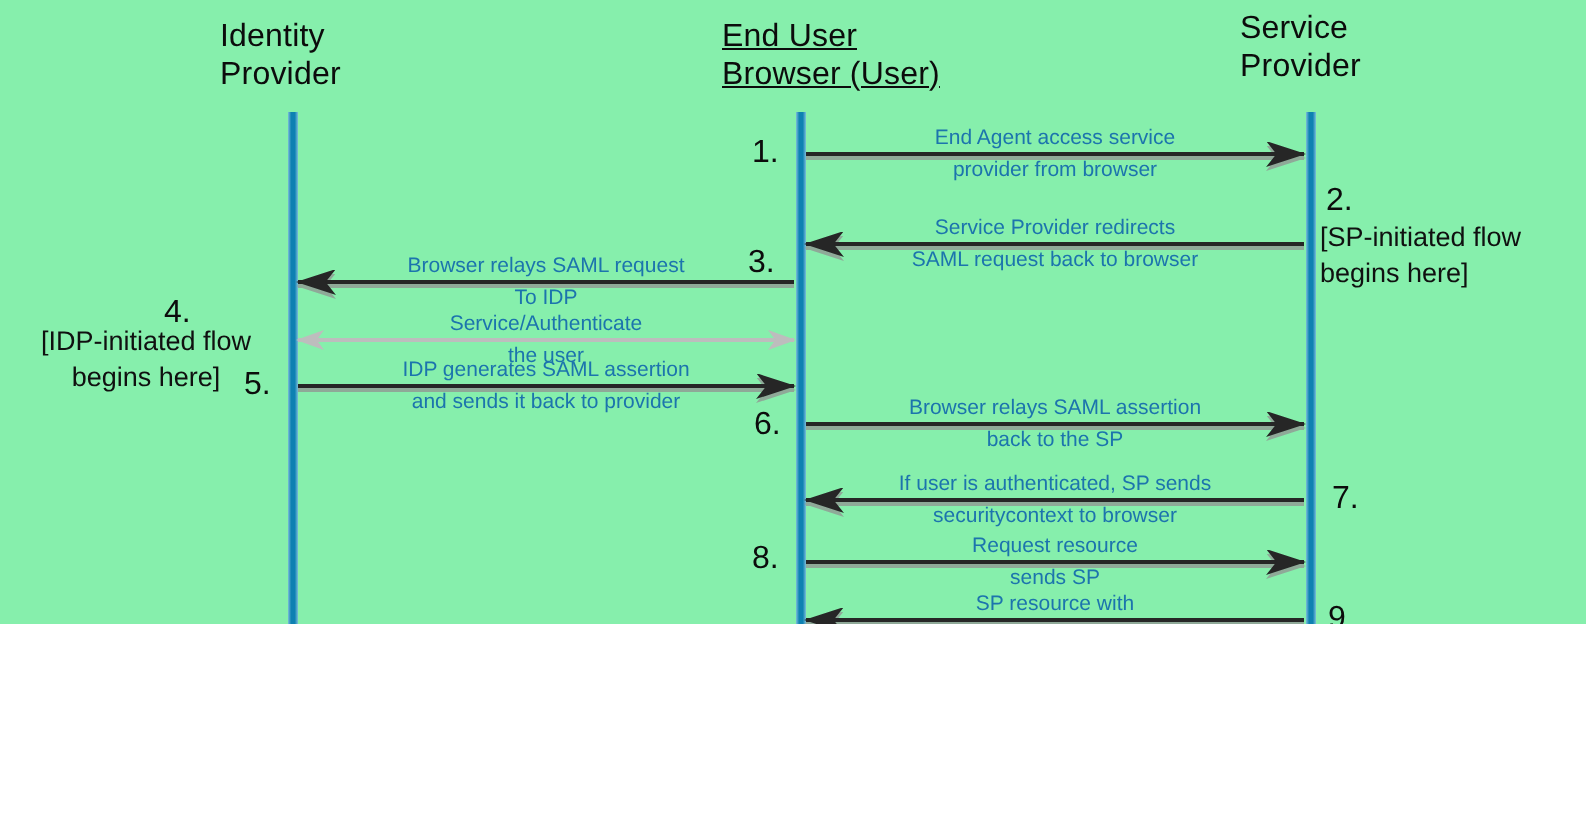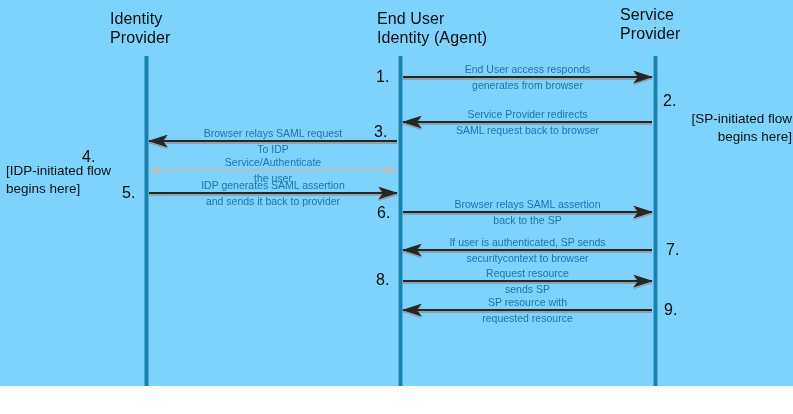--- a/index.html
+++ b/index.html
@@ -36,46 +36,46 @@
     font-size:10.5px; line-height:11px; color:var(--msg-text); white-space:nowrap;
   }
   .msg-text.line1 { bottom:2px; }
   .msg-text.line2 { top:3px; }
   .msg-num { position:absolute; font-size:16px; line-height:17px; color:#0c0c0c; }
   .note { position:absolute; font-size:13.5px; line-height:17.5px; color:#101010; white-space:nowrap; }
 </style>
 </head>
 <body>
 
-<div class="diagram" id="diagram" style="width: 793px; height: 386px; background: #7dd3fc; --ll-core: #0e81b2; --ll-edge: #7bbeda; --msg-text: #1c74ad; --arrow-dark: #262626; --arrow-gray: #bdbdbd;">
+<div class="diagram" id="diagram" style="width: 793px; height: 312px; background: #86efac; --ll-core: #0e81b2; --ll-edge: #7bbeda; --msg-text: #1c74ad; --arrow-dark: #262626; --arrow-gray: #bdbdbd;">
     <div class="actor-label" style="left: 110px; top: 10px;">
       <div>Identity</div>
       <div>Provider</div>
     </div>
     <div class="lifeline" style="left: 144px; top: 56px; height: 334px;"></div>
     <div class="lifeline-head" style="left: 138px; top: 389px;"></div>
-    <div class="actor-label" style="left: 377px; top: 10px;">
+    <div class="actor-label" style="left: 361px; top: 10px; text-decoration: underline;">
       <div>End User</div>
-      <div>Identity (Agent)</div>
+      <div>Browser (User)</div>
     </div>
     <div class="lifeline" style="left: 398px; top: 56px; height: 334px;"></div>
     <div class="lifeline-head" style="left: 392px; top: 389px;"></div>
     <div class="actor-label" style="left: 620px; top: 6px;">
       <div>Service</div>
       <div>Provider</div>
     </div>
     <div class="lifeline" style="left: 653px; top: 56px; height: 334px;"></div>
     <div class="lifeline-head" style="left: 647px; top: 389px;"></div>
     <div class="message" style="left: 403px; top: 77px; width: 249px;">
       <div class="msg-arrow">
         <div class="msg-shaft"></div>
         <div class="msg-head right"></div>
       </div>
-      <div class="msg-text line1">End User access responds</div>
-      <div class="msg-text line2">generates from browser</div>
+      <div class="msg-text line1">End Agent access service</div>
+      <div class="msg-text line2">provider from browser</div>
     </div>
     <div class="msg-num" style="left: 376px; top: 68px;">1.</div>
     <div class="message" style="left: 403px; top: 122px; width: 249px;">
       <div class="msg-arrow">
         <div class="msg-shaft"></div>
         <div class="msg-head left"></div>
       </div>
       <div class="msg-text line1">Service Provider redirects</div>
       <div class="msg-text line2">SAML request back to browser</div>
     </div>
@@ -137,21 +137,21 @@
     <div class="msg-num" style="left: 376px; top: 271px;">8.</div>
     <div class="message" style="left: 403px; top: 310px; width: 249px;">
       <div class="msg-arrow">
         <div class="msg-shaft"></div>
         <div class="msg-head left"></div>
       </div>
       <div class="msg-text line1">SP resource with</div>
       <div class="msg-text line2">requested resource</div>
     </div>
     <div class="msg-num" style="left: 664px; top: 301px;">9.</div>
-    <div class="note" style="left: 660px; top: 110px; width: 132px; text-align: right;">
+    <div class="note" style="left: 660px; top: 110px; width: 132px; text-align: left;">
       <div>[SP-initiated flow</div>
       <div>begins here]</div>
     </div>
-    <div class="note" style="left: 6px; top: 162px; width: 134px; text-align: left;">
+    <div class="note" style="left: 6px; top: 162px; width: 134px; text-align: center;">
       <div>[IDP-initiated flow</div>
       <div>begins here]</div>
     </div>
   </div>
 
 </body></html>

